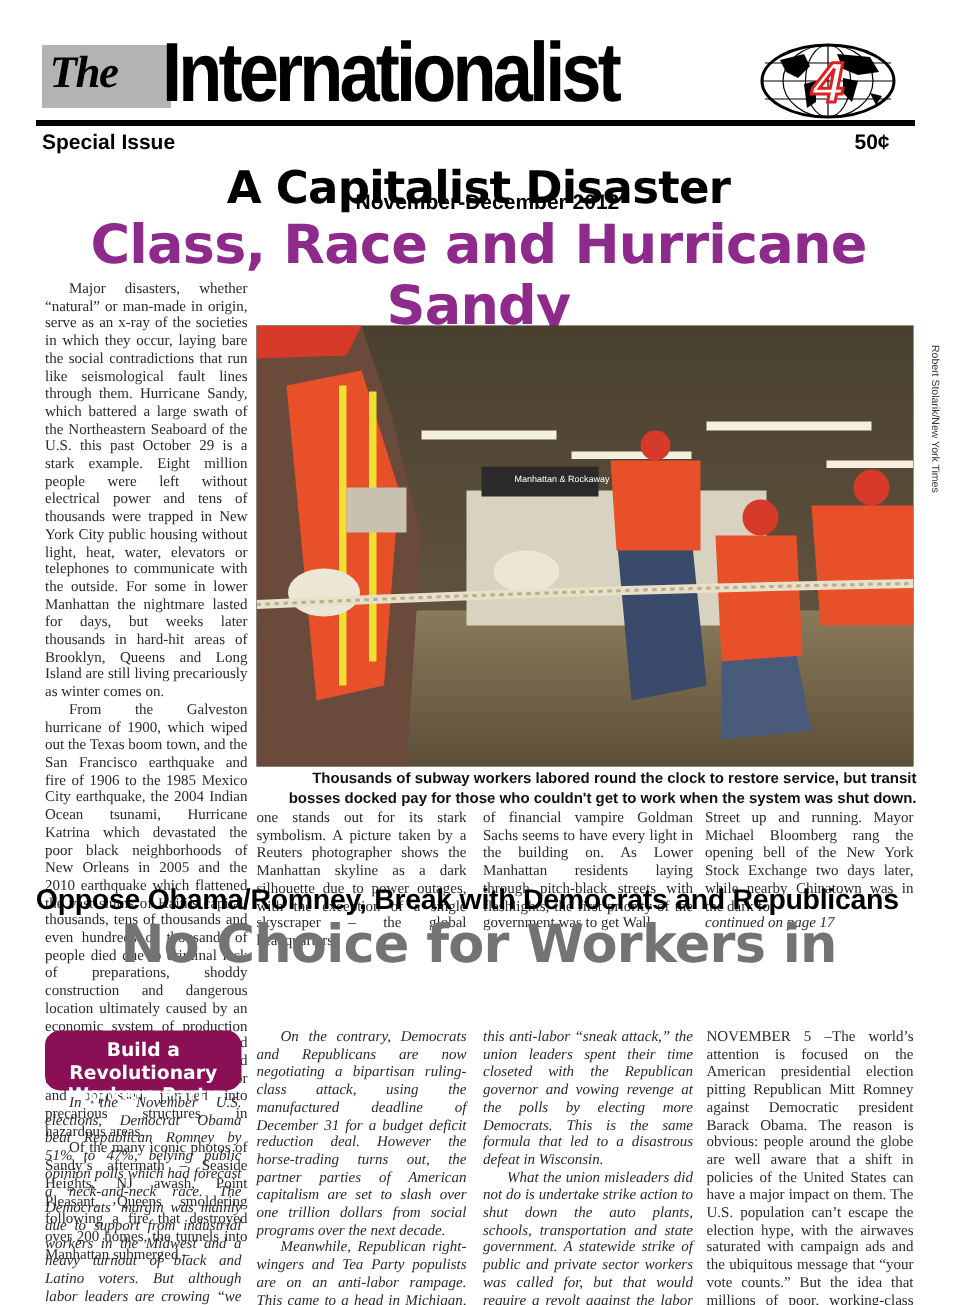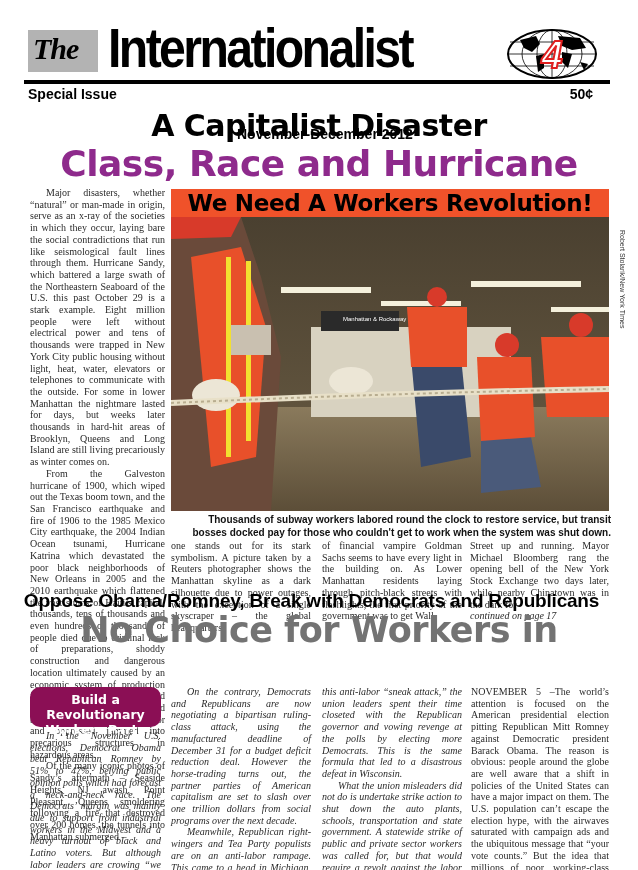--- a/index.html
+++ b/index.html
@@ -1,20 +1,20 @@
 <!DOCTYPE html>
 <html><head>
 <meta charset="utf-8">
 <style>
   html, body { margin:0; padding:0; background:#ffffff; }
   body { width:638px; height:870px; position:relative; overflow:hidden; font-family:"Liberation Serif", serif; color:#222; }
 
   
   .masthead { position:absolute; left:28px; top:28px; width:582px; height:52px; }
-  .the-box { position:absolute; left:0; top:2px; width:70px; height:42px; background:#b3b3b3; }
+  .the-box { position:absolute; left:0; top:2px; width:70px; height:42px; background:#b3b3b3;padding-left:16px; }
   .the-text { position:absolute; left:5px; top:2px; font-family:"Liberation Serif", serif; font-style:italic; font-weight:bold; font-size:30px; color:#000; letter-spacing:-1px; }
   .title-text { position:absolute; left:80px; top:-10px; font-family:"Liberation Sans", sans-serif; font-weight:bold; font-size:56px; color:#000; letter-spacing:-3px; transform:scaleX(0.86); transform-origin:left top; line-height:60px; }
   .globe { position:absolute; left:478px; top:0px; width:92px; height:52px; }
   .mast-rule { position:absolute; left:24px; top:80px; width:586px; height:4px; background:#000; }
 
   .issue-row { position:absolute; left:28px; top:86px; width:582px; height:18px; font-family:"Liberation Sans", sans-serif; font-weight:bold; font-size:14px; color:#000; }
   .issue-left { position:absolute; left:0; top:0; }
   .issue-center { position:absolute; left:209px; top:12px;margin-top:28px; }
   .issue-right { position:absolute; right:17px; top:0; }
 
@@ -72,21 +72,20 @@
 <div class="head1">A Capitalist Disaster</div>
 <div class="head2">Class, Race and Hurricane Sandy</div>
 
 <div class="col" style="left:30px; top:187px; width:135px;">
   <p>Major disasters, whether “natural” or man-made in origin, serve as an x-ray of the societies in which they occur, laying bare the social contradictions that run like seismological fault lines through them. Hurricane Sandy, which battered a large swath of the Northeastern Seaboard of the U.S. this past October 29 is a stark example. Eight million people were left without electrical power and tens of thousands were trapped in New York City public housing without light, heat, water, elevators or telephones to communicate with the outside. For some in lower Manhattan the nightmare lasted for days, but weeks later thousands in hard-hit areas of Brooklyn, Queens and Long Island are still living precariously as winter comes on.</p>
   <p>From the Galveston hurricane of 1900, which wiped out the Texas boom town, and the San Francisco earthquake and fire of 1906 to the 1985 Mexico City earthquake, the 2004 Indian Ocean tsunami, Hurricane Katrina which devastated the poor black neighborhoods of New Orleans in 2005 and the 2010 earthquake which flattened the vast slums of Haiti’s capital, thousands, tens of thousands and even hundreds of thousands of people died due to criminal lack of preparations, shoddy construction and dangerous location ultimately caused by an economic system of production for private profit. Who died and who lived was greatly influenced by class and race, with the poor and oppressed jammed into precarious structures in hazardous areas.</p>
   <p>Of the many iconic photos of Sandy’s aftermath – Seaside Heights, NJ awash, Point Pleasant, Queens smoldering following a fire that destroyed over 200 homes, the tunnels into Manhattan submerged –</p>
 </div>
 
 <div class="photo-block">
-  <div class="banner">We Need A Workers Revolution!</div>
   <div class="photo">
     <svg width="438" height="294" viewBox="0 0 438 294">
       <defs>
         <linearGradient id="ceil" x1="0" y1="0" x2="0" y2="1">
           <stop offset="0" stop-color="#4a4030"></stop>
           <stop offset="1" stop-color="#6b5d44"></stop>
         </linearGradient>
         <linearGradient id="floor" x1="0" y1="0" x2="0" y2="1">
           <stop offset="0" stop-color="#8a7a5c"></stop>
           <stop offset="1" stop-color="#5c4e38"></stop>

